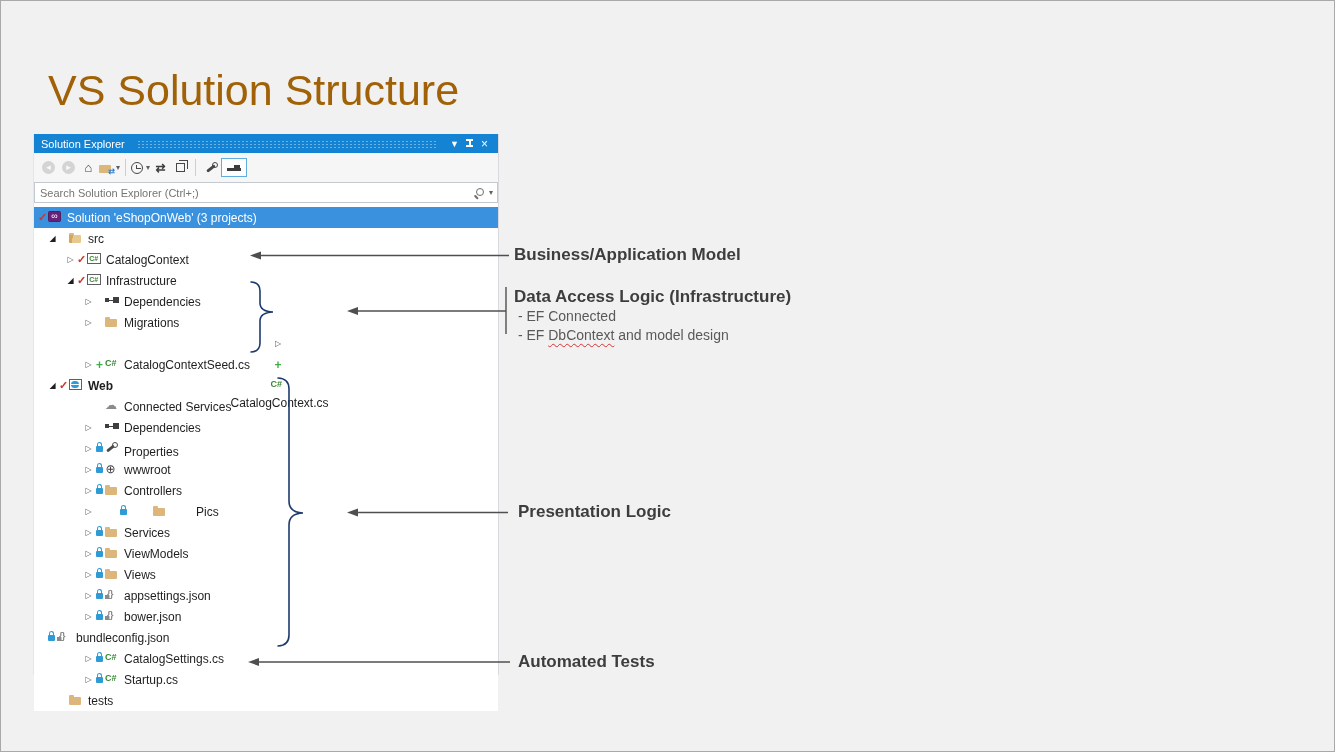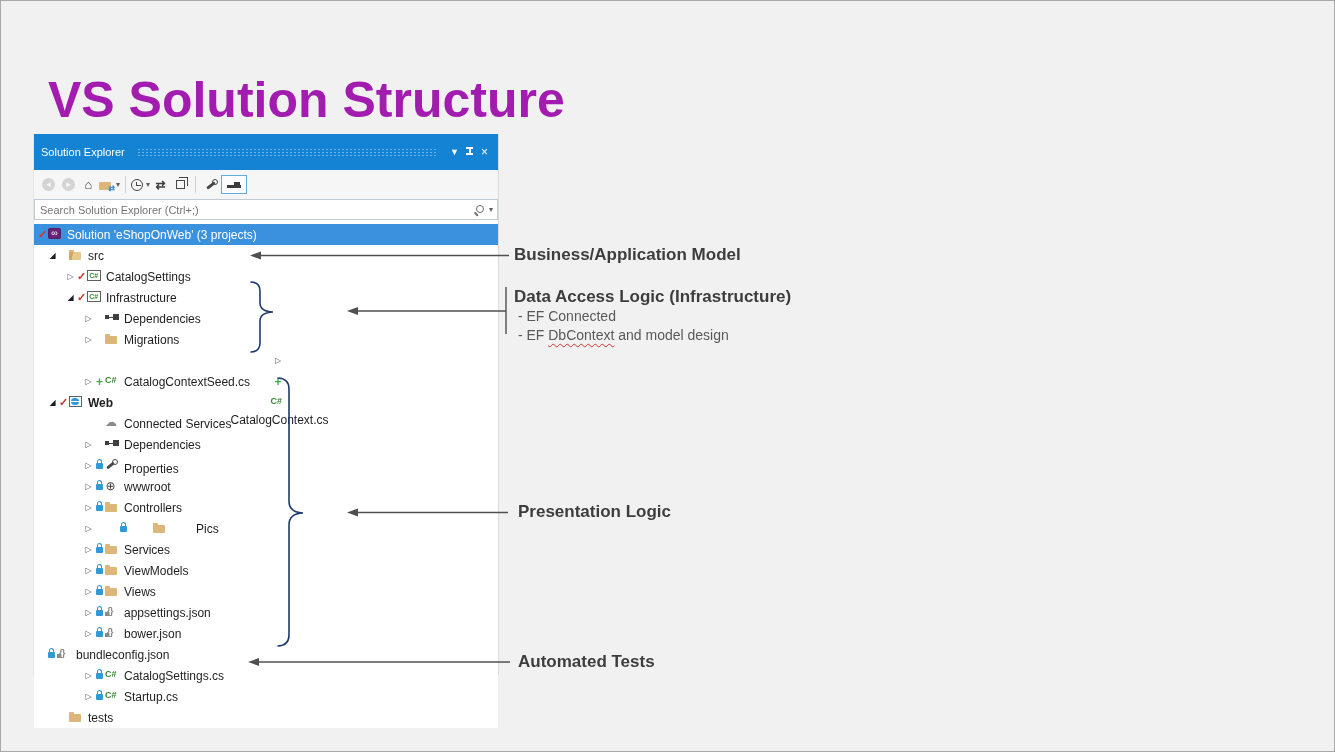--- a/index.html
+++ b/index.html
@@ -4,30 +4,30 @@
 <style>
   html,body{margin:0;padding:0;}
   body{
     width:1335px;height:752px;position:relative;overflow:hidden;
     background:#f1f1f1;border:1px solid #a9a9a9;box-sizing:border-box;
     font-family:"Liberation Sans",sans-serif;
   }
   
   .slide-title{
     position:absolute;left:47px;top:36px;
-    font-size:50px;font-weight:700;color:#a21caf;letter-spacing:0px;
+    font-size:43px;font-weight:400;color:#a16207;letter-spacing:0px;
   }
   
   .panel{
     position:absolute;left:32px;top:133px;width:466px;height:541px;
     background:#fff;border-right:1px solid #d9d9de;border-left:1px solid #e6e6e6;
     box-sizing:border-box;
   }
   .titlebar{
-    height:36px;background:#1583d3;display:flex;align-items:center;
+    height:19px;background:#1583d3;display:flex;align-items:center;
     color:#fff;padding:0 6px 0 7px;
   }
   .titlebar .t{font-size:11px;}
   .titlebar .texture{
     flex:1;height:9px;margin:1px 10px 0 12px;
     background-image:radial-gradient(rgba(255,255,255,.38) .9px,rgba(0,0,0,0) 1px);
     background-size:4px 3px;
   }
   .titlebar .tb-ic{width:15px;height:15px;display:flex;align-items:center;justify-content:center;color:#fff;font-size:9px;}
   .pin{position:relative;width:9px;height:12px;}
@@ -187,21 +187,21 @@
       <div class="row" style="padding-left: 12px;">
     <span class="expander expanded"></span>
     <span class="status"></span>
     <span class="iconbox i-folder-open"></span>
     <span class="label">src</span>
   </div>
       <div class="row" style="padding-left: 30px;">
     <span class="expander collapsed"></span>
     <span class="status st-check"></span>
     <span class="iconbox i-csharp-project"></span>
-    <span class="label">CatalogSettings</span>
+    <span class="label">CatalogContext</span>
   </div>
       <div class="row" style="padding-left: 30px;">
     <span class="expander expanded"></span>
     <span class="status st-check"></span>
     <span class="iconbox i-csharp-project"></span>
     <span class="label">Infrastructure</span>
   </div>
       <div class="row" style="padding-left: 48px;">
     <span class="expander collapsed"></span>
     <span class="status"></span>

